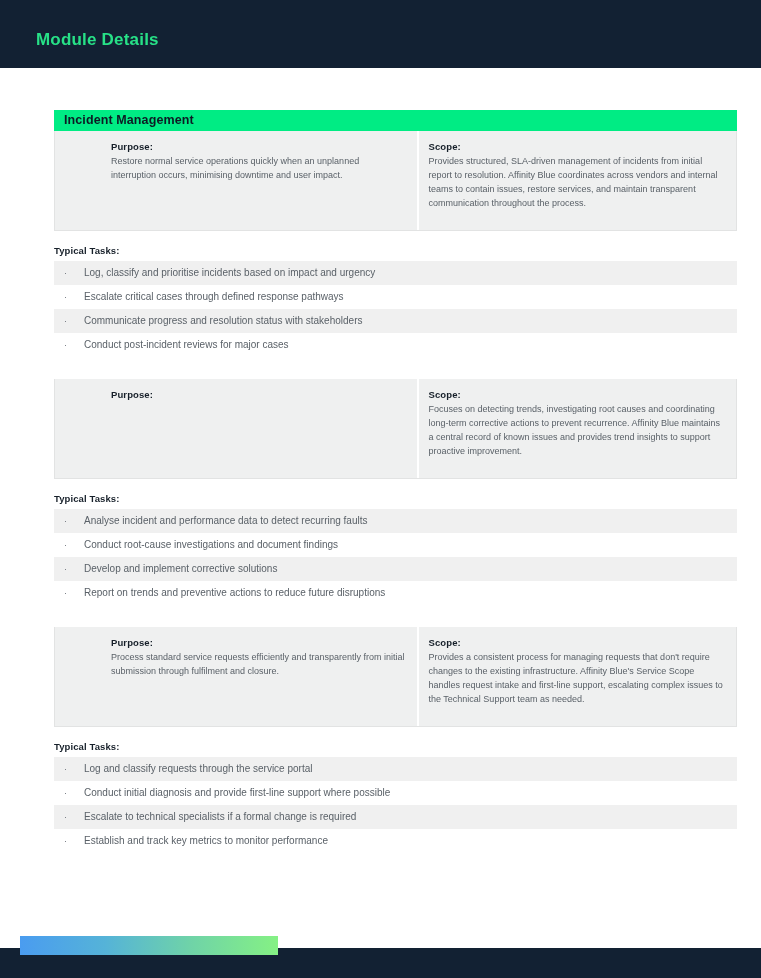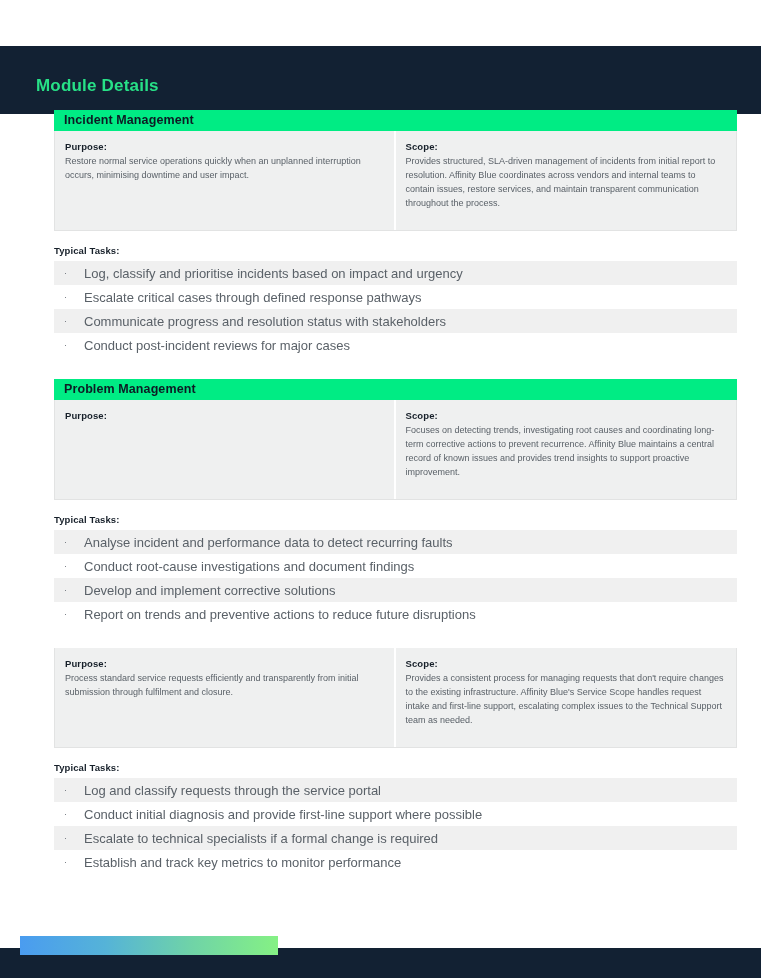--- a/index.html
+++ b/index.html
@@ -16,21 +16,20 @@
     overflow: hidden;
   }
 
   
   .top-banner {
     position: absolute;
     top: 0; left: 0;
     width: 761px;
     height: 68px;
     background: #122133;
-    margin-top: 46px;
   }
   .page-title {
     position: absolute;
     left: 36px;
     top: 30px;
     font-size: 17px;
     font-weight: bold;
     letter-spacing: 0.2px;
     color: #27e187;
   }
@@ -73,20 +72,21 @@
     font-weight: bold;
     color: #0d1b24;
     letter-spacing: 0.1px;
     line-height: 1;
   }
 
   .card-body {
     display: flex;
     align-items: stretch;
     min-height: 99px;
+    padding-left: 46px;
   }
   .col {
     padding: 10px 12px 10px 10px;
     flex: 0 0 50%;
   }
   .col-left {
     border-right: 2px solid #ffffff;
   }
   .col-label {
     font-size: 9.5px;
@@ -124,21 +124,21 @@
   .task-row.striped { background: #f0f0f0; }
   .task-bullet {
     width: 20px;
     flex: 0 0 20px;
     text-align: left;
     font-size: 9px;
     color: #6b7178;
     line-height: 1;
   }
   .task-text {
-    font-size: 13px;
+    font-size: 10px;
     color: #5a6168;
     line-height: 1;
   }
 
   
   .footer-bar {
     position: absolute;
     left: 0;
     top: 948px;
     width: 761px;
@@ -194,23 +194,20 @@
           <span class="task-text">Communicate progress and resolution status with stakeholders</span>
         </li>
         <li class="task-row">
           <span class="task-bullet">·</span>
           <span class="task-text">Conduct post-incident reviews for major cases</span>
         </li>
       </ul>
     </div>
     <div class="module">
       <div class="module-spacer-top"></div>
-      <div class="card-header">
-        <div class="card-header-title">Problem Management</div>
-      </div>
       <div class="card">
         <div class="card-body">
           <div class="col col-left">
             <div class="col-label">Purpose:</div>
           </div>
           <div class="col ">
             <div class="col-label">Scope:</div>
             <div class="col-text">Focuses on detecting trends, investigating root causes and coordinating long-term corrective actions to prevent recurrence. Affinity Blue maintains a central record of known issues and provides trend insights to support proactive improvement.</div>
           </div>
         </div>

